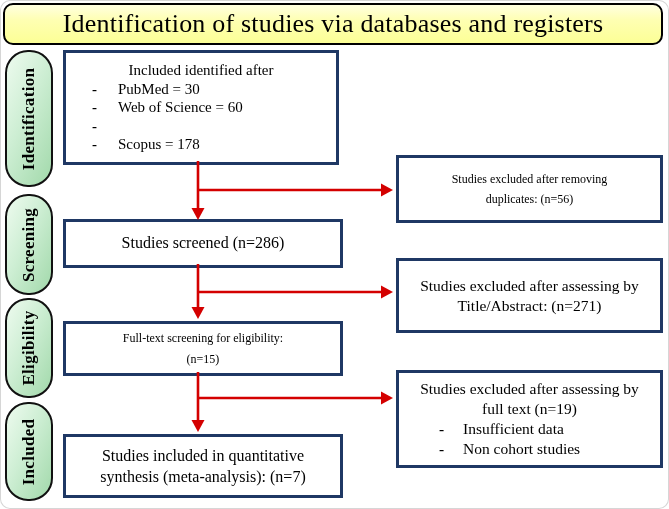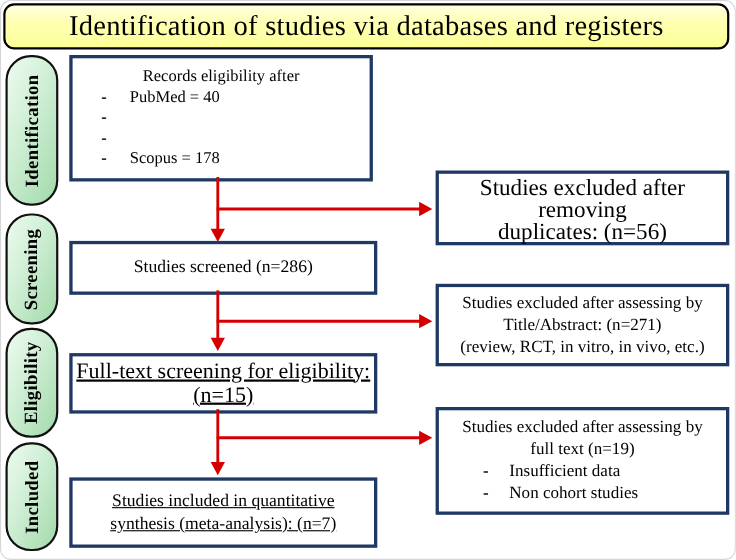--- a/index.html
+++ b/index.html
@@ -36,24 +36,24 @@
   }
   .box .line{width:100%;}
   .bullet-row{display:flex;text-align:left;padding-left:26px;}
   .bullet-row .dash{width:10px;font-weight:bold;flex:0 0 auto;}
   .bullet-row .btxt{padding-left:16px;}
   .side .bullet-row{padding-left:40px;}
   .side .bullet-row .btxt{padding-left:14px;}
 
   .box-records{left:63px;top:50px;width:270px;height:109px;}
   .box-screened{left:63px;top:219px;width:274px;height:43px;font-size:16px;}
-  .box-fulltext{left:63px;top:321px;width:274px;height:49px;font-size:20px;line-height:21px;text-decoration:underline;}
-  .box-included{left:63px;top:434px;width:274px;height:58px;font-size:16px;line-height:21px;text-decoration:underline;}
+  .box-fulltext{left:63px;top:321px;width:274px;height:49px;font-size:12px;line-height:21px;}
+  .box-included{left:63px;top:434px;width:274px;height:58px;font-size:16px;line-height:21px;}
 
-  .box-dup{left:396px;top:155px;width:261px;height:62px;font-size:21px;line-height:20px;justify-content:flex-end;}
+  .box-dup{left:396px;top:155px;width:261px;height:62px;font-size:12px;line-height:20px;}
   .box-abstract{left:396px;top:258px;width:261px;height:69px;font-size:15.5px;line-height:20px;}
   .box-ftexcl{left:396px;top:370px;width:261px;height:92px;font-size:15.5px;line-height:20px;}
 
   svg.arrows{position:absolute;left:0;top:0;pointer-events:none;}
   .arrow-line{stroke:#d40000;stroke-width:2.6px;}
   .arrow-head{fill:#d40000;}
 </style>
 </head>
 <body>
 
@@ -70,27 +70,28 @@
     <span>Screening</span>
   </div>
   <div class="pill pill-eligibility">
     <span>Eligibility</span>
   </div>
   <div class="pill pill-included">
     <span>Included</span>
   </div>
 
   <div class="box box-records">
-    <div class="line">Records eligibility after</div>
+    <div class="line">Included identified after</div>
     <div class="bullet-row">
       <span class="dash">-</span>
-      <span class="btxt">PubMed = 40</span>
+      <span class="btxt">PubMed = 30</span>
     </div>
     <div class="bullet-row">
       <span class="dash">-</span>
+      <span class="btxt">Web of Science = 60</span>
     </div>
     <div class="bullet-row">
       <span class="dash">-</span>
     </div>
     <div class="bullet-row">
       <span class="dash">-</span>
       <span class="btxt">Scopus = 178</span>
     </div>
   </div>
 
@@ -109,21 +110,20 @@
   </div>
 
   <div class="box side box-dup">
     <div class="line">Studies excluded after removing</div>
     <div class="line">duplicates: (n=56)</div>
   </div>
 
   <div class="box side box-abstract">
     <div class="line">Studies excluded after assessing by</div>
     <div class="line">Title/Abstract: (n=271)</div>
-    <div class="line">(review, RCT, in vitro, in vivo, etc.)</div>
   </div>
 
   <div class="box side box-ftexcl">
     <div class="line">Studies excluded after assessing by</div>
     <div class="line">full text  (n=19)</div>
     <div class="bullet-row">
       <span class="dash">-</span>
       <span class="btxt">Insufficient data</span>
     </div>
     <div class="bullet-row">

